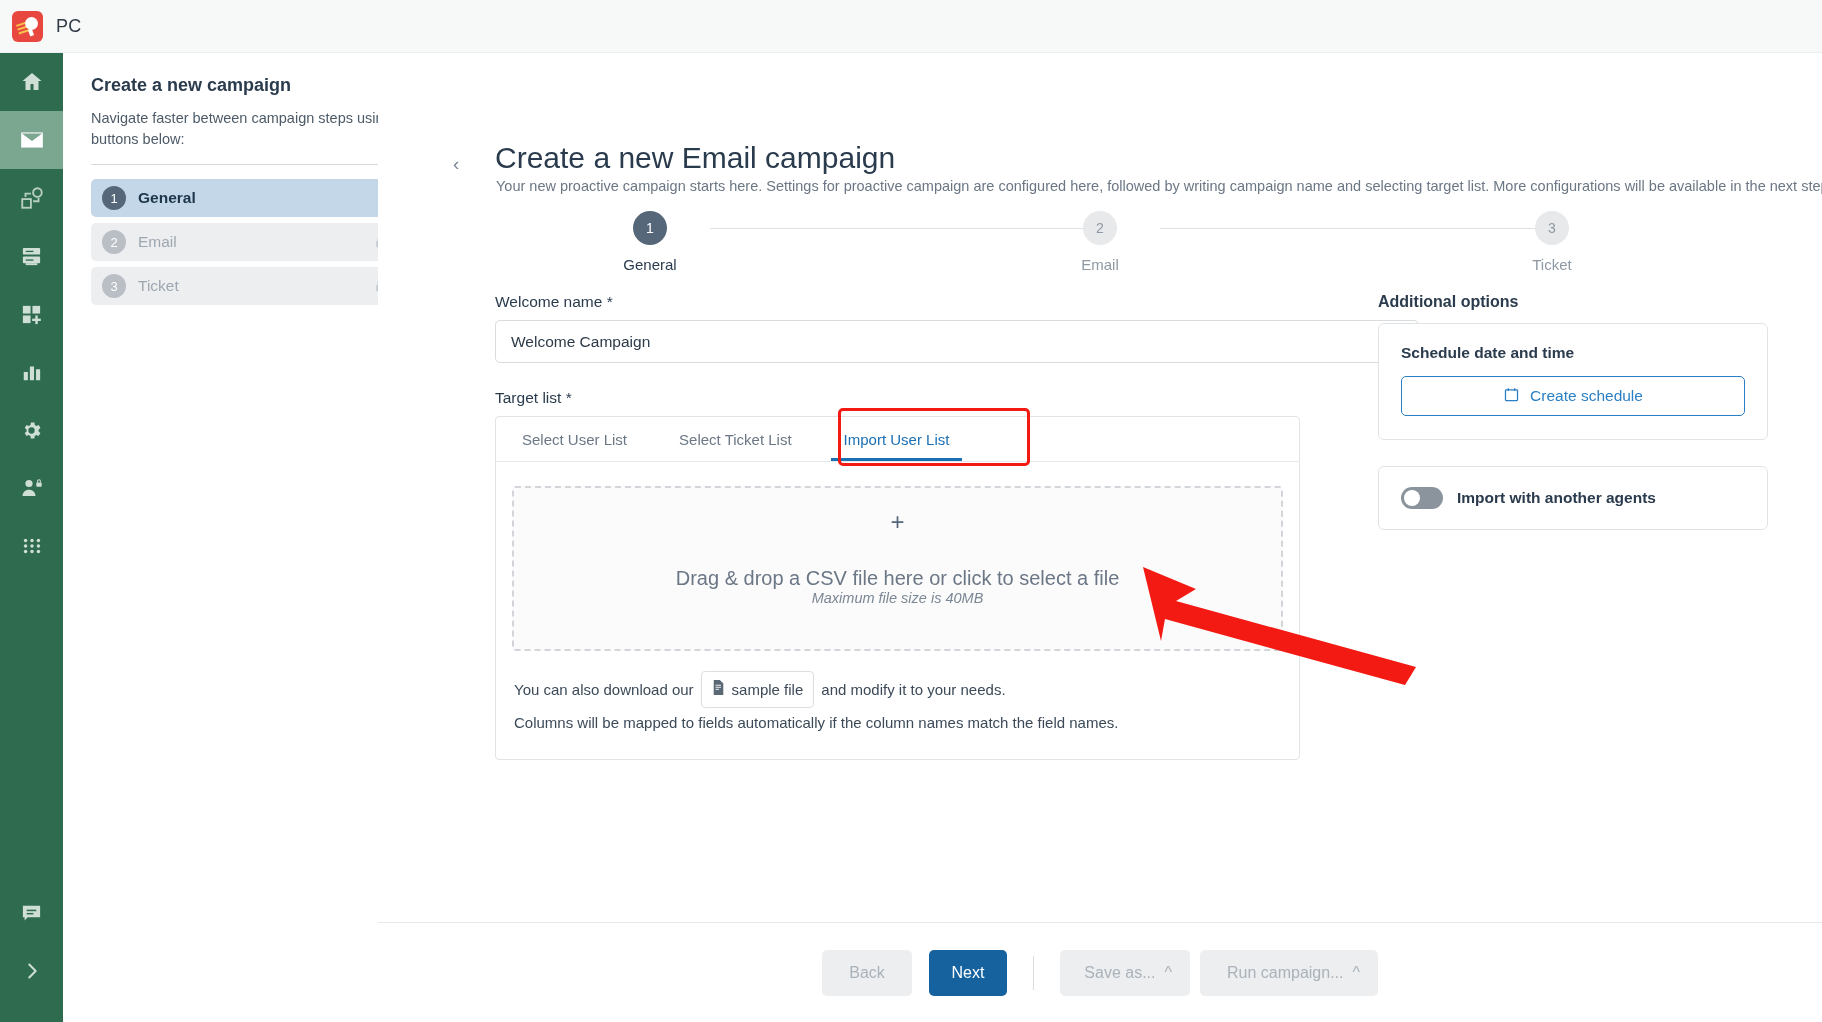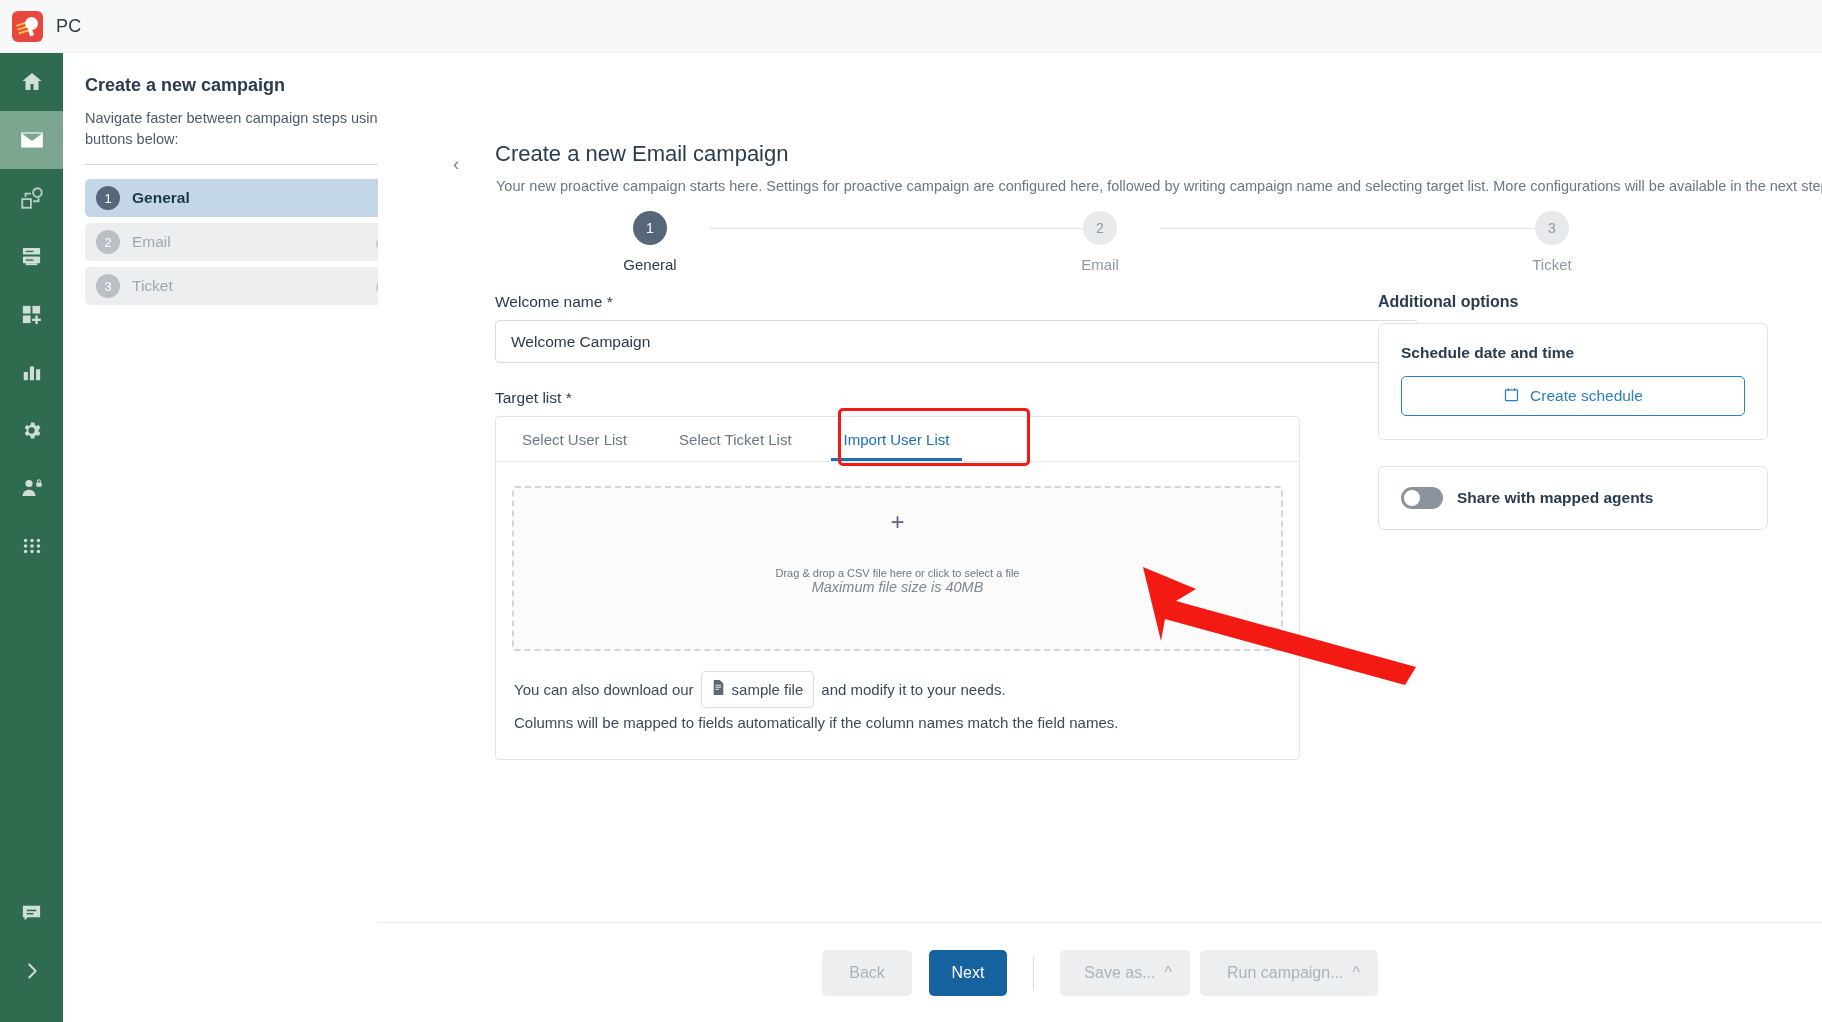--- a/index.html
+++ b/index.html
@@ -62,21 +62,21 @@
   .rail-item.active { background: #7ba68f; }
   .rail-item svg { display: block; }
   .rail-spacer { flex: 1 1 auto; }
 
   
   .side {
     position: absolute; left: 63px; top: 53px;
     width: 362px; height: 969px;
     background: #ffffff;
     border-right: 1px solid #e3e6e9;
-    padding: 22px 25px 0 22px;
+    padding: 22px 25px 0 28px;
   }
   .side h2 {
     margin: 0 0 12px 0;
     font-size: 18px; font-weight: 600; color: #2a3b4d;
   }
   .side p.hint {
     margin: 0; font-size: 14.5px; line-height: 1.45; color: #4d5b68;
   }
   .side .divider {
     margin: 14px 0 14px 0; height: 1px; background: #d6dade;
@@ -108,21 +108,21 @@
     background: #ffffff;
   }
   .main-scroll { position: relative; width: 1444px; height: 869px; }
   .back-chev {
     position: absolute; left: 75px; top: 100px;
     color: #7b8794; font-size: 19px; cursor: pointer;
     user-select: none;
   }
   .page-title {
     position: absolute; left: 117px; top: 88px;
-    font-size: 22px; color: #2a3b4d; font-weight: 400;
+    font-size: 30px; color: #2a3b4d; font-weight: 400;
     white-space: nowrap;
   }
   .page-sub {
     position: absolute; left: 118px; top: 125px;
     font-size: 14.5px; color: #6b7785; white-space: nowrap;
   }
 
   
   .stepper {
     position: absolute; left: 117px; top: 158px;
@@ -179,21 +179,21 @@
   }
 
   .dropzone {
     margin: 24px 16px 10px 16px; height: 165px;
     border: 2px dashed #d2d6da; border-radius: 3px;
     background: #fbfbfc;
     display: flex; flex-direction: column; align-items: center;
     cursor: pointer;
   }
   .dz-plus { margin-top: 22px; font-size: 24px; color: #56677a; line-height: 1; }
-  .dz-main { margin-top: 33px; font-size: 11px; color: #6b7785; }
+  .dz-main { margin-top: 33px; font-size: 20px; color: #6b7785; }
   .dz-sub { font-size: 14.5px; color: #7b8794; font-style: italic; }
 
   .help { padding: 10px 18px 22px 18px; }
   .help-line {
     font-size: 15px; color: #3c4a58; line-height: 29px;
     display: flex; align-items: center; flex-wrap: nowrap;
   }
   .help-line.plain { display: block; }
   .link { color: #2b7fc4; text-decoration: none; cursor: pointer; }
   .ext-ico { margin: 0 5px 0 4px; }
@@ -503,21 +503,21 @@
               </svg>
             </span>
             <span>Create schedule</span>
           </button>
         </div>
 
         <div class="opt-card row" style="margin-top:26px;">
           <div class="toggle">
             <div class="knob"></div>
           </div>
-          <div class="toggle-label">Share with mapped agents</div>
+          <div class="toggle-label">Import with another agents</div>
         </div>
       </div>
 
     </div>
   </div>
 
   <div class="footer">
     <button class="btn btn-back">Back</button>
     <button class="btn btn-next">Next</button>
     <div class="sep"></div>

